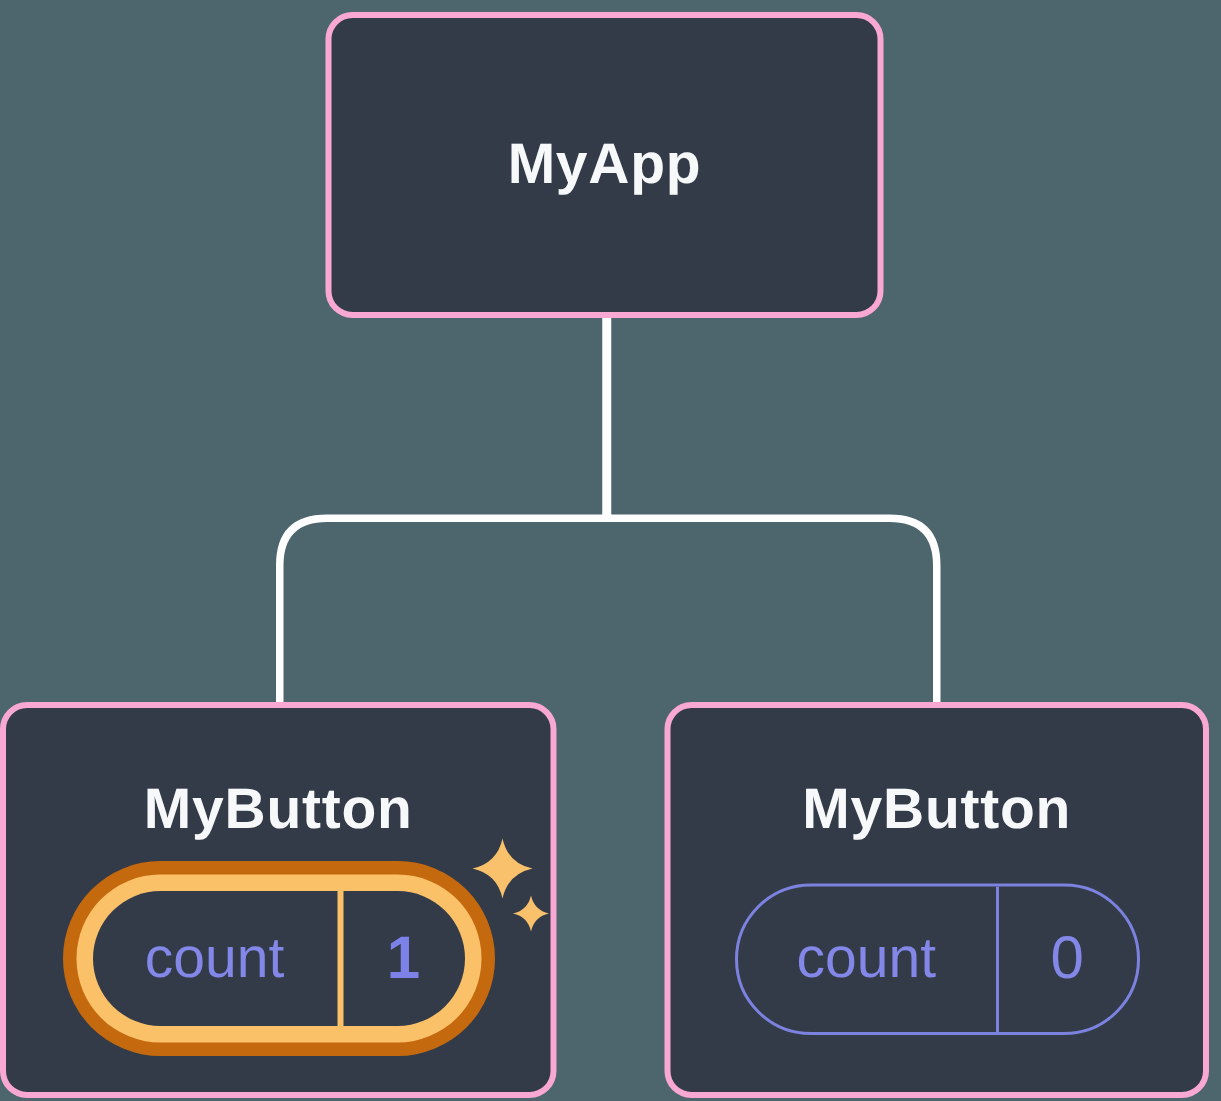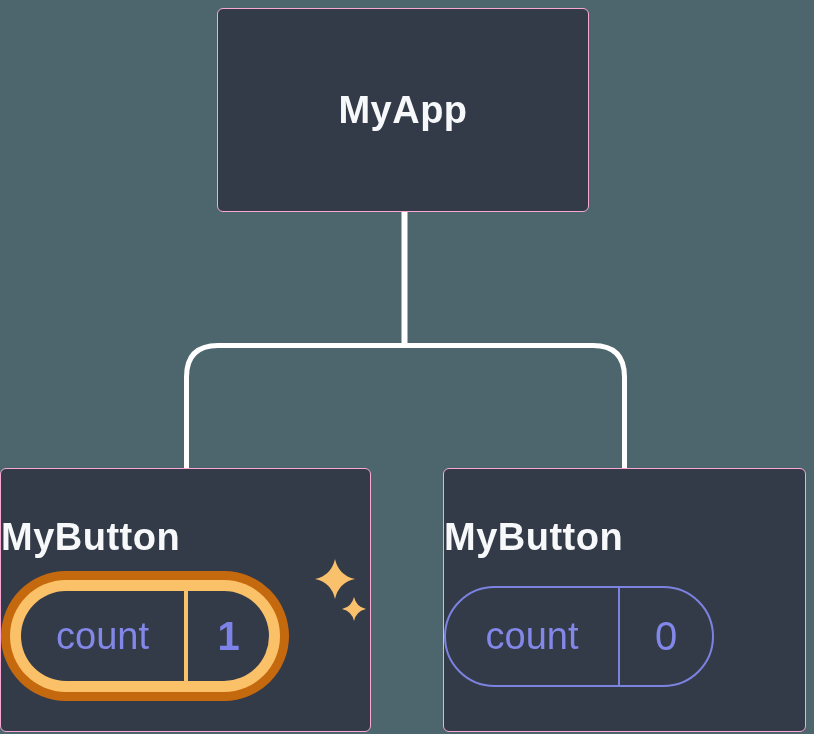--- a/index.html
+++ b/index.html
@@ -13,39 +13,39 @@
   }
   svg.connector {
     position: absolute;
     left: 0; top: 0;
     width: 814px; height: 734px;
     pointer-events: none;
   }
   .node {
     position: absolute;
     background: #343b48;
-    border: 1px solid #f9a8d4;
-    border-radius: 6px;
+    border: 4px solid #f9a8d4;
+    border-radius: 18px;
     box-sizing: border-box;
   }
   .node-title {
     color: #f7f8fa;
     font-weight: 600;
     font-size: 38px;
     letter-spacing: 0.5px;
     text-align: center;
   }
   .node-root {
     left: 217px; top: 8px;
     width: 372px; height: 204px;
     display: flex; align-items: center; justify-content: center;
   }
   .node-child {
     top: 468px; height: 264px;
-    display: flex; flex-direction: column; align-items: flex-start;
+    display: flex; flex-direction: column; align-items: center;
   }
   .node-child-left  { left: 0px;   width: 371px; }
   .node-child-right { left: 443px; width: 363px; }
   .node-child .node-title { margin-top: 46px; line-height: 44px; height: 44px; }
 
   
   .pill-glow-outer {
     margin-top: 12px;
     background: #c5690f;
     border-radius: 999px;

